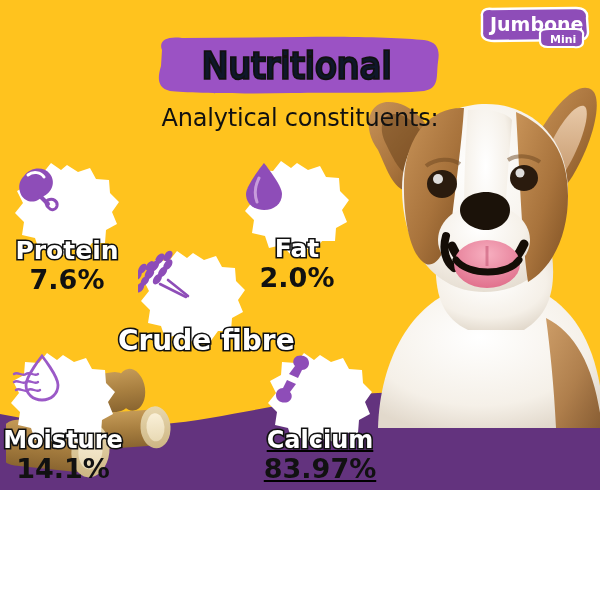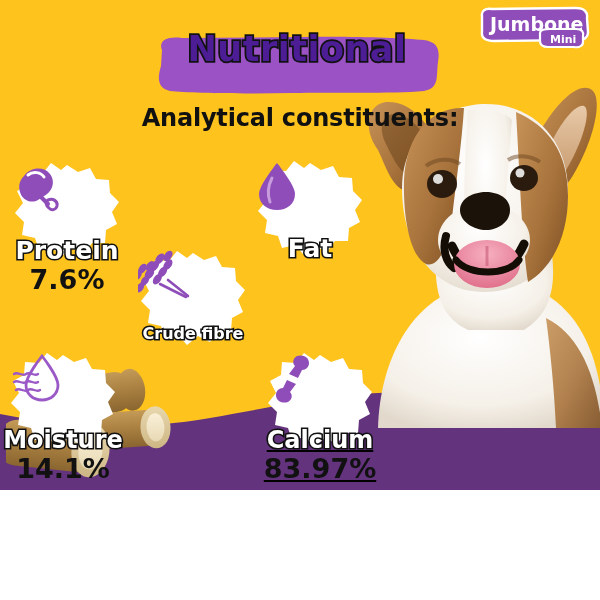--- a/index.html
+++ b/index.html
@@ -29,33 +29,33 @@
   
   .logo{
     position:absolute;top:6px;right:10px;width:112px;height:44px;
   }
 
   
   .banner{
     position:absolute;left:152px;top:36px;width:290px;height:58px;
   }
   .banner-text{
-    position:absolute;left:152px;top:20px;width:290px;height:58px;
+    position:absolute;left:152px;top:37px;width:290px;height:58px;
     display:flex;align-items:center;justify-content:center;
-    font-size:35px;font-weight:bold;color:#4c1d95;
+    font-size:35px;font-weight:normal;color:#0f172a;
     letter-spacing:.5px;
     -webkit-text-stroke:3.4px #111;
     paint-order:stroke fill;
     font-family:"DejaVu Sans", sans-serif;
   }
 
   .subtitle{
     position:absolute;left:0;top:104px;width:600px;
     text-align:center;
-    font-size:24px;font-weight:bold;color:#111;
+    font-size:24px;font-weight:normal;color:#111;
     font-family:"DejaVu Sans", sans-serif;
     letter-spacing:-0.2px;
   }
 
   
   .badge{position:absolute;width:150px;}
   .splat{position:relative;width:110px;height:100px;margin:0 auto;}
   .splat svg{position:absolute;left:0;top:0;}
   .ico{
     position:absolute;left:0;top:0;width:110px;height:100px;
@@ -76,26 +76,26 @@
     text-align:center;
     font-size:27px;font-weight:bold;color:#111;
     font-family:"DejaVu Sans", sans-serif;
     margin-top:2px;
     line-height:1.05;
     white-space:nowrap;
   }
 
   
   #badge-protein{left:-8px;top:162px;}
-  #badge-fat{left:235px;top:160px;}
+  #badge-fat{left:222px;top:160px;}
   #badge-fibre{left:118px;top:250px;}
   #badge-moisture{left:-12px;top:352px;}
   #badge-calcium{left:245px;top:352px;text-decoration:underline;}
 
-  #badge-fibre .b-label{font-size:16px;}
+  #badge-fibre .b-label{font-size:28px;}
   #badge-moisture .b-label{font-size:24px;}
   #badge-calcium .b-label{font-size:24px;}
 </style>
 </head>
 <body>
 
 <div id="stage">
 
   <div class="wave-band">
     <svg width="600" height="130" viewBox="0 0 600 130">
@@ -258,20 +258,21 @@
                  L10,73 L12,60 L3,51 L11,41 L5,29 L16,23 L17,10 L31,11 L39,1 L49,8 Z" fill="#FFFFFF"></path>
       </svg>
       <div class="ico">
         <svg width="44" height="52" viewBox="0 0 44 52">
           <path d="M22,3 C22,3 40,25 40,34 C40,44 32,50 22,50 C12,50 4,44 4,34 C4,25 22,3 22,3 Z" fill="#8E4DB8"></path>
           <path d="M17,18 C13,26 12,34 15,42" stroke="#C79BDC" stroke-width="3" fill="none" stroke-linecap="round"></path>
         </svg>
       </div>
     </div>
     <div class="b-label">Fat</div>
+    <div class="b-value">2.0%</div>
   </div>
 
   <div class="badge" id="badge-fibre">
     <div class="splat">
       <svg width="110" height="100" viewBox="0 0 110 100">
         <path d="M55,3 L66,10 L78,6 L84,17 L97,18 L98,31 L107,40 L100,50 L105,62
                  L94,68 L93,81 L80,81 L72,92 L60,86 L49,95 L40,85 L27,88 L23,76
                  L10,73 L12,60 L3,51 L11,41 L5,29 L16,23 L17,10 L31,11 L39,1 L49,8 Z" fill="#FFFFFF"></path>
       </svg>
       <div class="ico">

